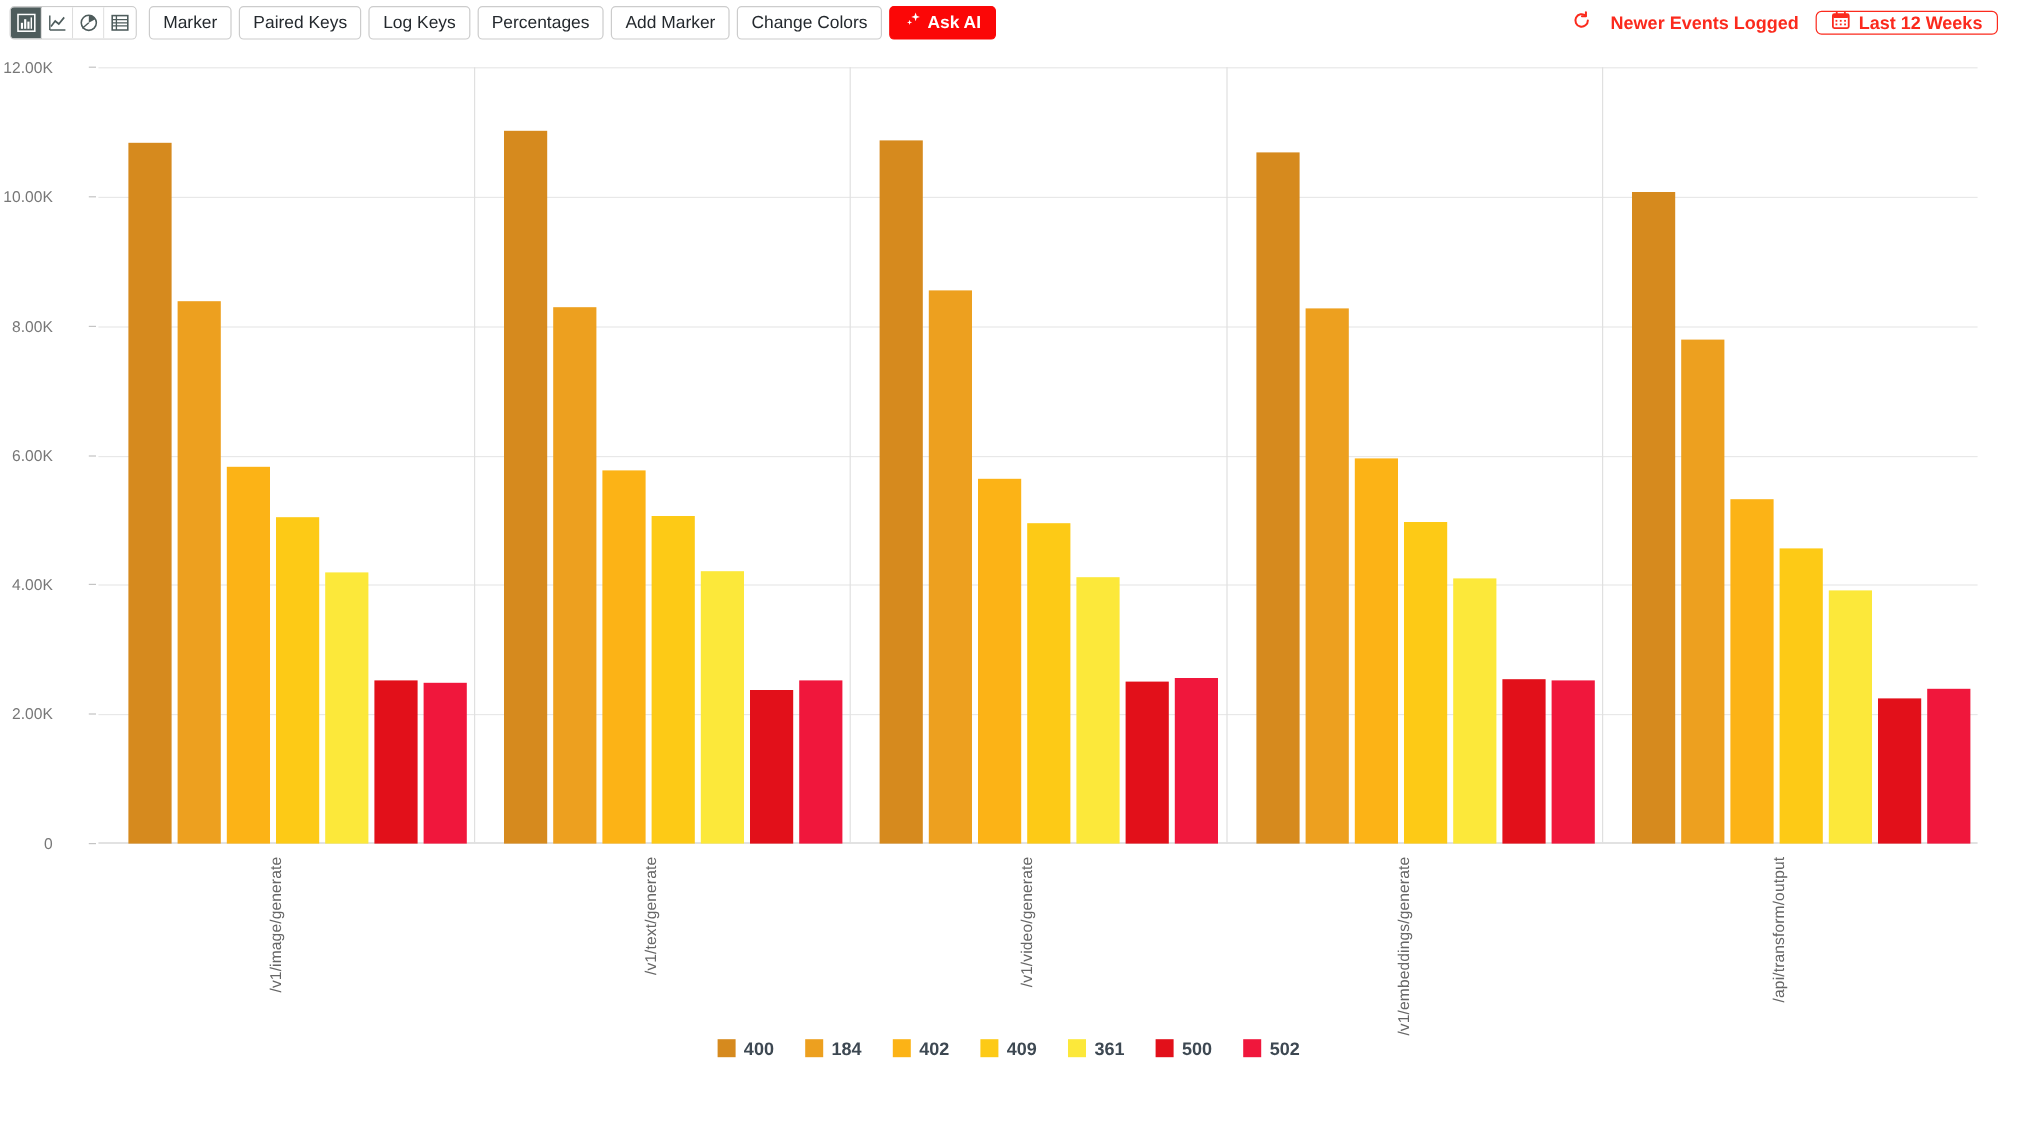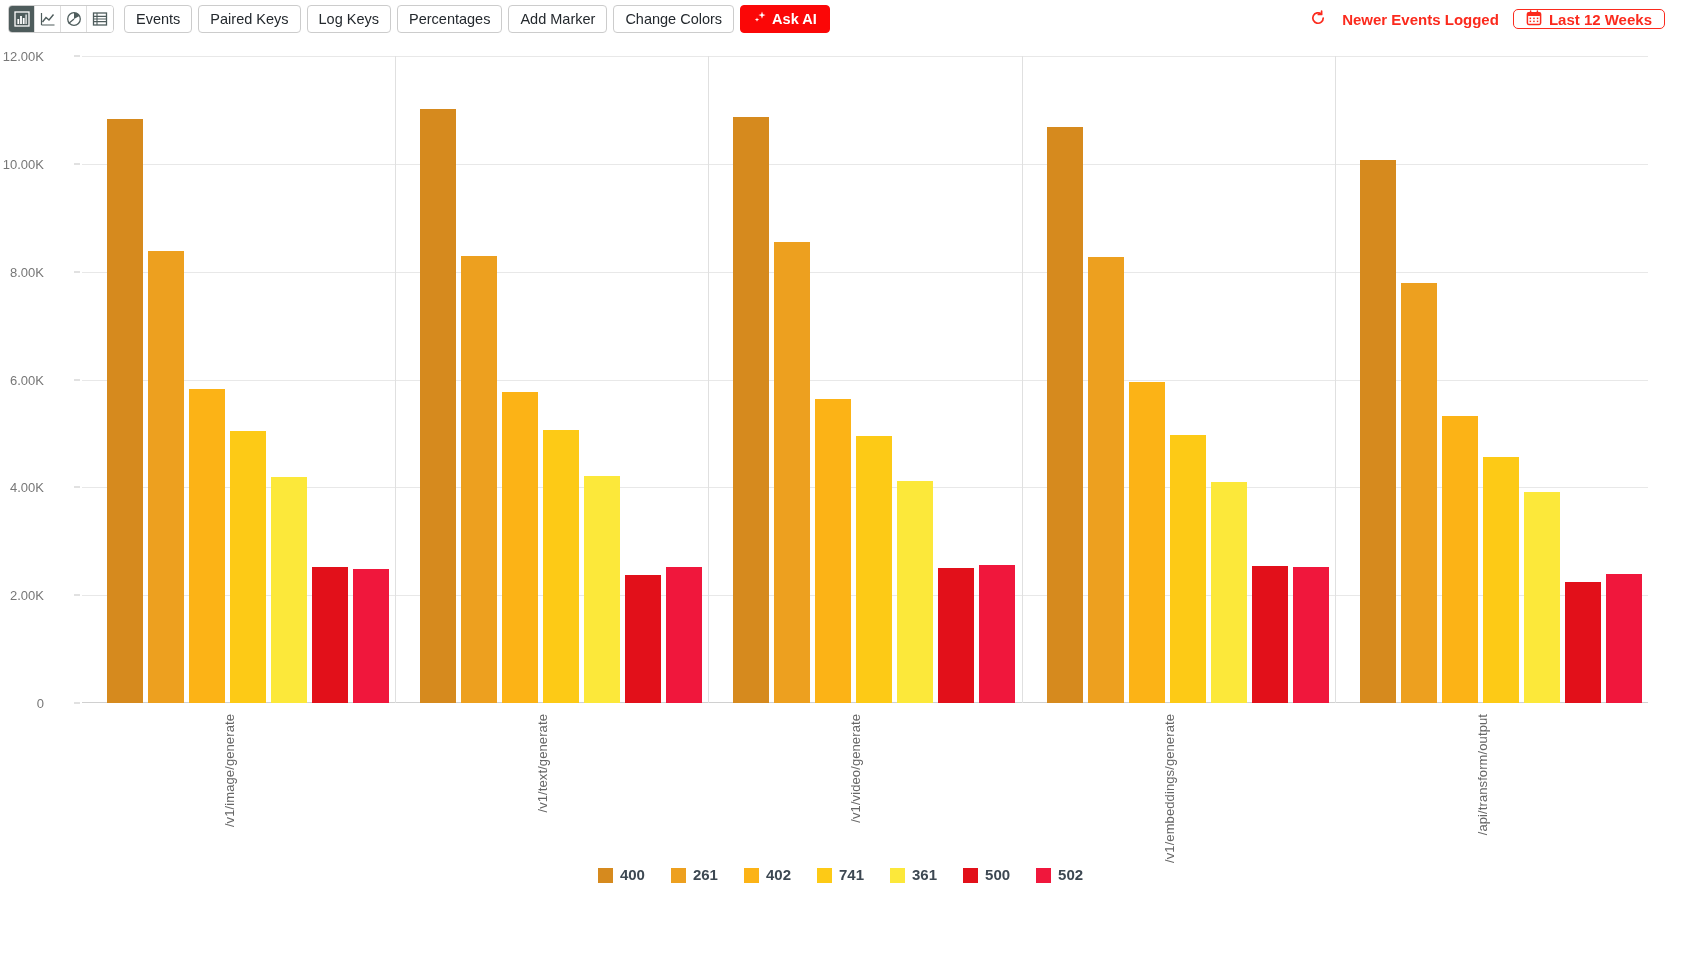--- a/index.html
+++ b/index.html
@@ -155,21 +155,21 @@
   .legend {
     position: absolute;
     left: 0; top: 866px;
     width: 1681px;
     display: flex;
     justify-content: center;
     align-items: center;
     gap: 26px;
   }
   .legend-item {
-    display: inline-flex; align-items: flex-end; gap: 7px;
+    display: inline-flex; align-items: flex-start; gap: 7px;
     cursor: pointer;
   }
   .legend-swatch { width: 15px; height: 15px; display: block; }
   .legend-label {
     font-size: 15px; font-weight: 700; color: #3d4852;
   }
 </style>
 </head>
 <body>
 
@@ -203,21 +203,21 @@
       <svg width="16" height="16" viewBox="0 0 16 16">
         <rect x="1.5" y="2" width="13" height="12" fill="none" stroke="#4e5c5c" stroke-width="1.3"></rect>
         <line x1="1.5" y1="5.4" x2="14.5" y2="5.4" stroke="#4e5c5c" stroke-width="1.1"></line>
         <line x1="1.5" y1="8" x2="14.5" y2="8" stroke="#4e5c5c" stroke-width="1.1"></line>
         <line x1="1.5" y1="10.6" x2="14.5" y2="10.6" stroke="#4e5c5c" stroke-width="1.1"></line>
         <line x1="5" y1="2" x2="5" y2="14" stroke="#4e5c5c" stroke-width="1.1"></line>
       </svg>
     </div>
   </div>
 
-  <button class="tbtn">Events</button>
+  <button class="tbtn">Marker</button>
   <button class="tbtn">Paired Keys</button>
   <button class="tbtn">Log Keys</button>
   <button class="tbtn">Percentages</button>
   <button class="tbtn">Add Marker</button>
   <button class="tbtn">Change Colors</button>
 
   <button class="tbtn ask-ai">
     <span>
       <svg width="14" height="14" viewBox="0 0 14 14">
         <path d="M9 1.5 L9.9 4.2 L12.6 5.1 L9.9 6 L9 8.7 L8.1 6 L5.4 5.1 L8.1 4.2 Z" fill="#fff"></path>
@@ -340,29 +340,29 @@
     </div>
 </div>
 
 <div class="legend" id="legend">
     <div class="legend-item">
       <span class="legend-swatch" style="background: rgb(214, 138, 30);"></span>
       <span class="legend-label">400</span>
     </div>
     <div class="legend-item">
       <span class="legend-swatch" style="background: rgb(237, 160, 31);"></span>
-      <span class="legend-label">261</span>
+      <span class="legend-label">184</span>
     </div>
     <div class="legend-item">
       <span class="legend-swatch" style="background: rgb(252, 179, 22);"></span>
       <span class="legend-label">402</span>
     </div>
     <div class="legend-item">
       <span class="legend-swatch" style="background: rgb(253, 202, 22);"></span>
-      <span class="legend-label">741</span>
+      <span class="legend-label">409</span>
     </div>
     <div class="legend-item">
       <span class="legend-swatch" style="background: rgb(252, 232, 58);"></span>
       <span class="legend-label">361</span>
     </div>
     <div class="legend-item">
       <span class="legend-swatch" style="background: rgb(226, 16, 26);"></span>
       <span class="legend-label">500</span>
     </div>
     <div class="legend-item">

